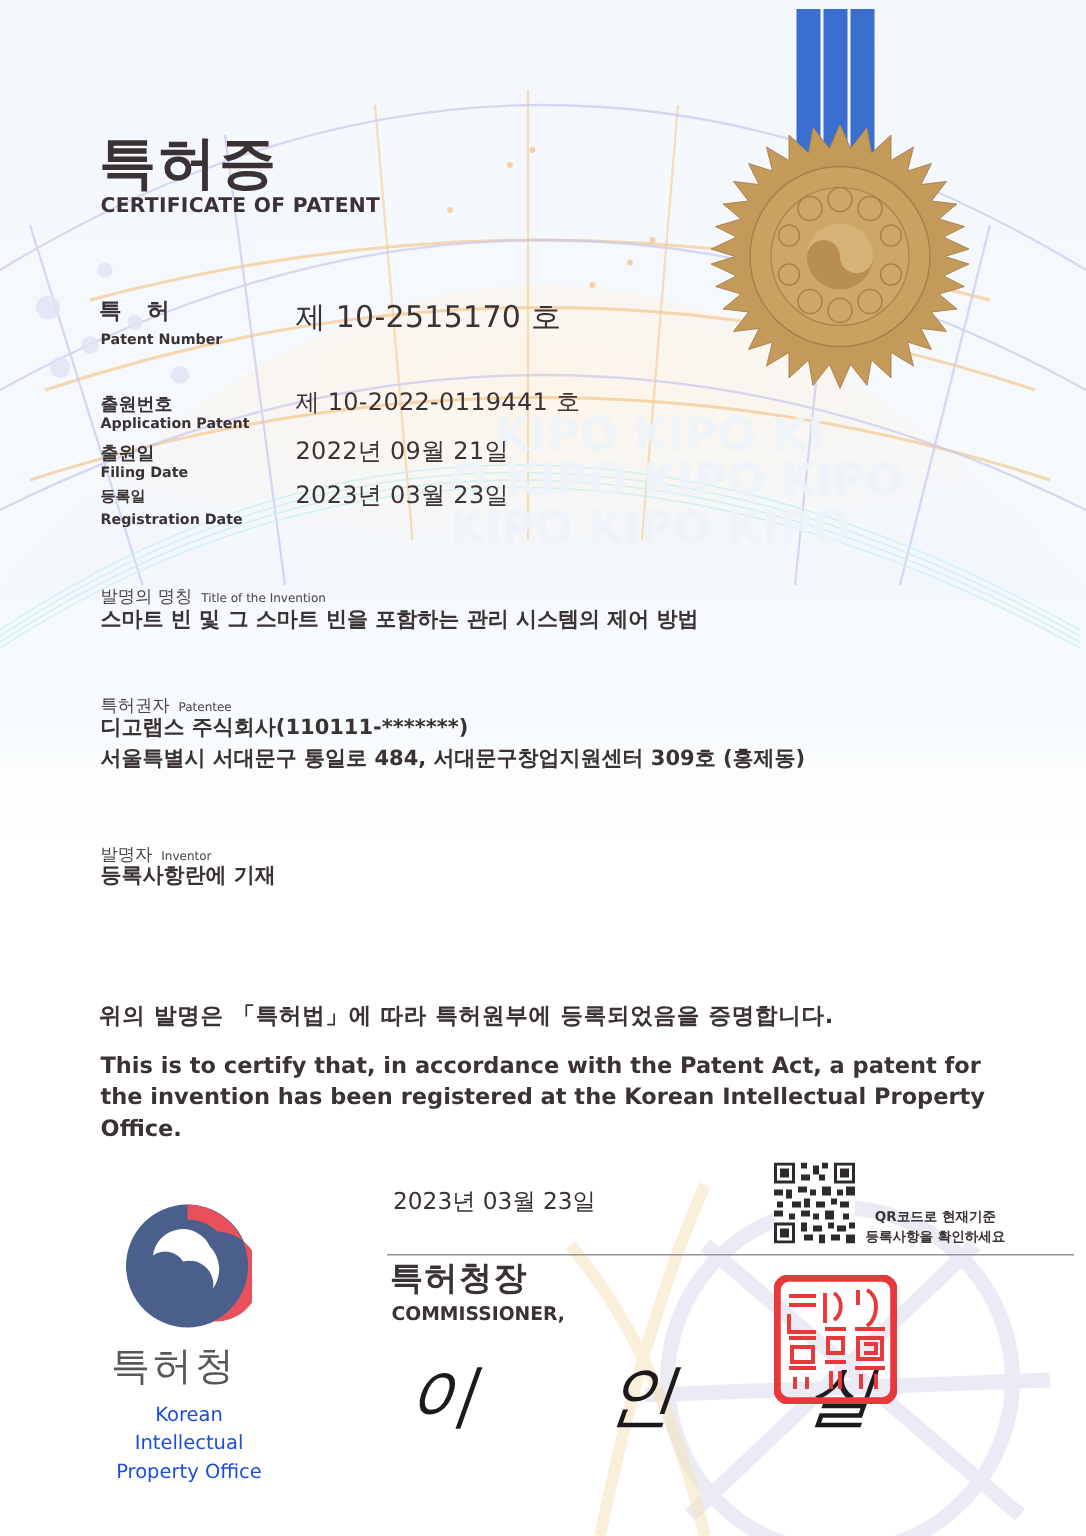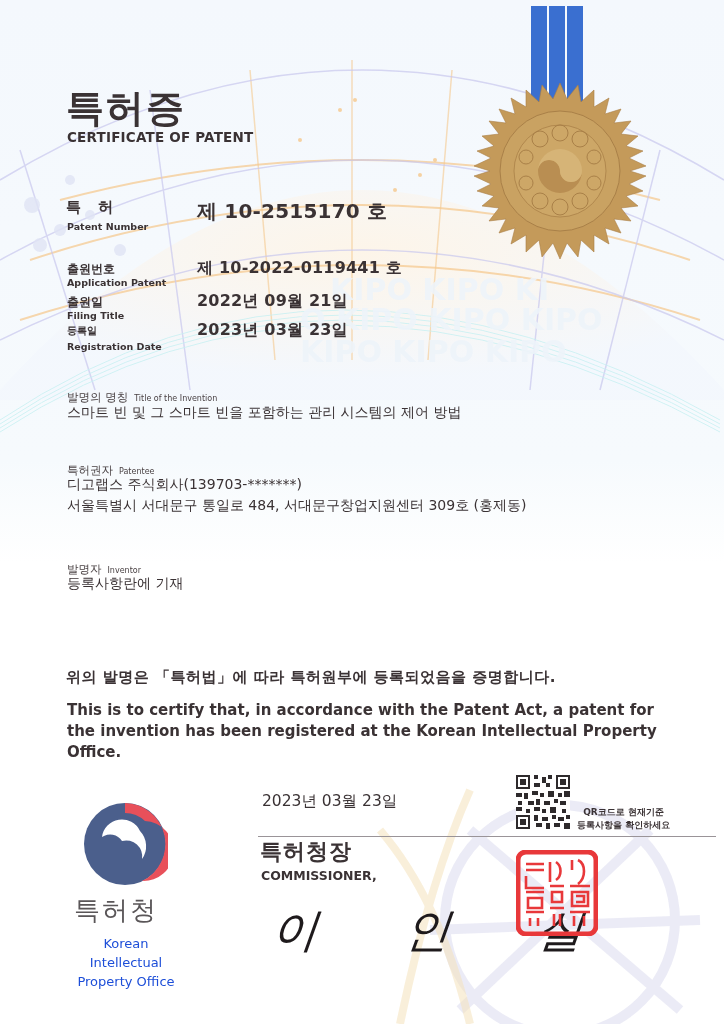--- a/index.html
+++ b/index.html
@@ -5,25 +5,25 @@
   html, body { margin: 0; padding: 0; }
   body { width: 724px; height: 1024px; position: relative; overflow: hidden; background: #ffffff;
          font-family: "DejaVu Sans", "Liberation Sans", sans-serif; color: #3a3234; }
   .abs { position: absolute; }
   .bg { position: absolute; left: 0; top: 0; width: 724px; height: 1024px; }
   .title-ko { left: 66px; top: 83px; font-size: 38px; font-weight: bold; letter-spacing: 2px; }
   .title-en { left: 67px; top: 129px; font-size: 13.5px; font-weight: bold; letter-spacing: 0.2px; }
   .lbl-ko { font-size: 15px; font-weight: bold; }
   .lbl-ko.big { font-size: 15px; letter-spacing: 6px; }
   .lbl-en { font-size: 9.5px; font-weight: bold; }
-  .val { font-size: 16px; font-weight: bold; letter-spacing: 0.2px; text-align: right; }
+  .val { font-size: 16px; font-weight: normal; letter-spacing: 0.2px; text-align: right; }
   .val.big { font-size: 20px; }
   .sec-ko { font-size: 11.5px; color: #4a4244; }
   .sec-en { font-size: 8px; color: #4a4244; margin-left: 6px; }
-  .sec-val { font-size: 14px; font-weight: normal; text-align: center; }
+  .sec-val { font-size: 14px; font-weight: bold; text-align: center; }
   .cert-ko { left: 66px; top: 668px; font-size: 15px; font-weight: bold; letter-spacing: 0.5px; white-space: nowrap; }
   .cert-en { left: 67px; top: 700px; font-size: 15px; font-weight: bold; line-height: 21px; width: 600px; }
   .issue-date { left: 262px; top: 791px; font-size: 15.5px; color: #3a3234; }
   .divider { left: 258px; top: 836px; width: 458px; height: 1px; background: #9a9498; }
   .commissioner-ko { left: 260px; top: 837px; font-size: 22px; font-weight: bold; letter-spacing: 1px; }
   .commissioner-en { left: 261px; top: 867px; font-size: 12.5px; font-weight: bold; line-height: 18px; }
   .qr-note { left: 577px; top: 806px; font-size: 9px; font-weight: bold; line-height: 13px; text-align: center; color: #3a3234; }
   .kipo-ko { left: 74px; top: 893px; font-size: 26px; color: #5a5658; letter-spacing: 2px; }
   .kipo-en { left: 66px; top: 934px; font-size: 13px; color: #1d4ed8; line-height: 19px; text-align: center; width: 120px; }
 </style>
@@ -142,36 +142,36 @@
 
 <div class="abs lbl-ko big" style="left:66px; top:198px;">특 허</div>
 <div class="abs lbl-en" style="left:67px; top:221px;">Patent Number</div>
 <div class="abs val big" style="left:197px; top:198px;">제 10-2515170 호</div>
 
 <div class="abs lbl-ko" style="left:67px; top:261px; font-size:12px;text-align:center;">출원번호</div>
 <div class="abs lbl-en" style="left:67px; top:277px;">Application Patent</div>
 <div class="abs val" style="left:197px; top:258px;">제 10-2022-0119441 호</div>
 
 <div class="abs lbl-ko" style="left:67px; top:294px; font-size:12px;">출원일</div>
-<div class="abs lbl-en" style="left:67px; top:310px;">Filing Title</div>
+<div class="abs lbl-en" style="left:67px; top:310px;">Filing Date</div>
 <div class="abs val" style="left:197px; top:291px;">2022년 09월 21일</div>
 
 <div class="abs lbl-ko" style="left:67px; top:324px; font-size:10px;">등록일</div>
 <div class="abs lbl-en" style="left:67px; top:341px;">Registration Date</div>
 <div class="abs val" style="left:197px; top:320px;">2023년 03월 23일</div>
 
 <div class="abs" style="left:67px; top:386px;">
   <span class="sec-ko">발명의 명칭</span><span class="sec-en">Title of the Invention</span>
 </div>
 <div class="abs sec-val" style="left:67px; top:404px;">스마트 빈 및 그 스마트 빈을 포함하는 관리 시스템의 제어 방법</div>
 
 <div class="abs" style="left:67px; top:459px;">
   <span class="sec-ko">특허권자</span><span class="sec-en">Patentee</span>
 </div>
-<div class="abs sec-val" style="left:67px; top:476px;">디고랩스 주식회사(139703-*******)</div>
+<div class="abs sec-val" style="left:67px; top:476px;">디고랩스 주식회사(110111-*******)</div>
 <div class="abs sec-val" style="left:67px; top:497px;">서울특별시 서대문구 통일로 484, 서대문구창업지원센터 309호 (홍제동)</div>
 
 <div class="abs" style="left:67px; top:558px;">
   <span class="sec-ko">발명자</span><span class="sec-en">Inventor</span>
 </div>
 <div class="abs sec-val" style="left:67px; top:575px;">등록사항란에 기재</div>
 
 <div class="abs cert-ko">위의 발명은 「특허법」에 따라 특허원부에 등록되었음을 증명합니다.</div>
 <div class="abs cert-en">This is to certify that, in accordance with the Patent Act, a patent for the invention has been registered at the Korean Intellectual Property Office.</div>
 

